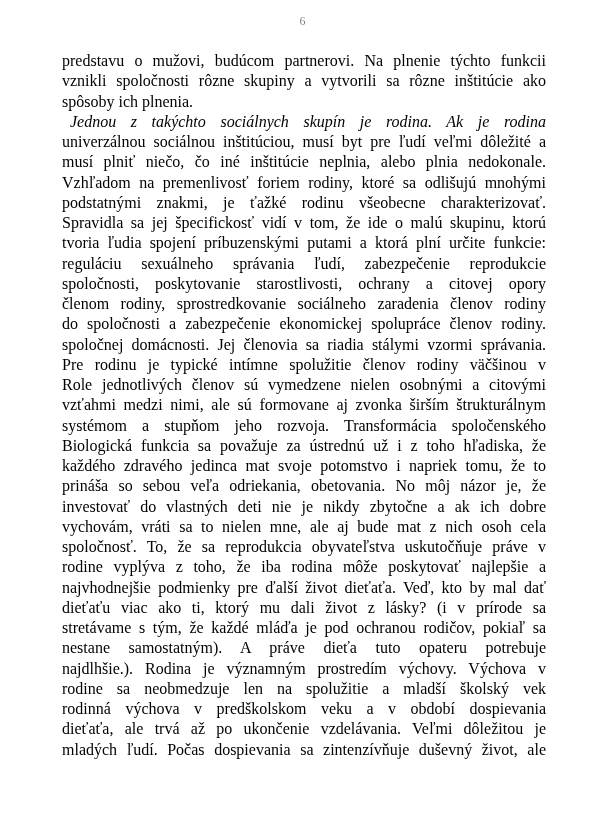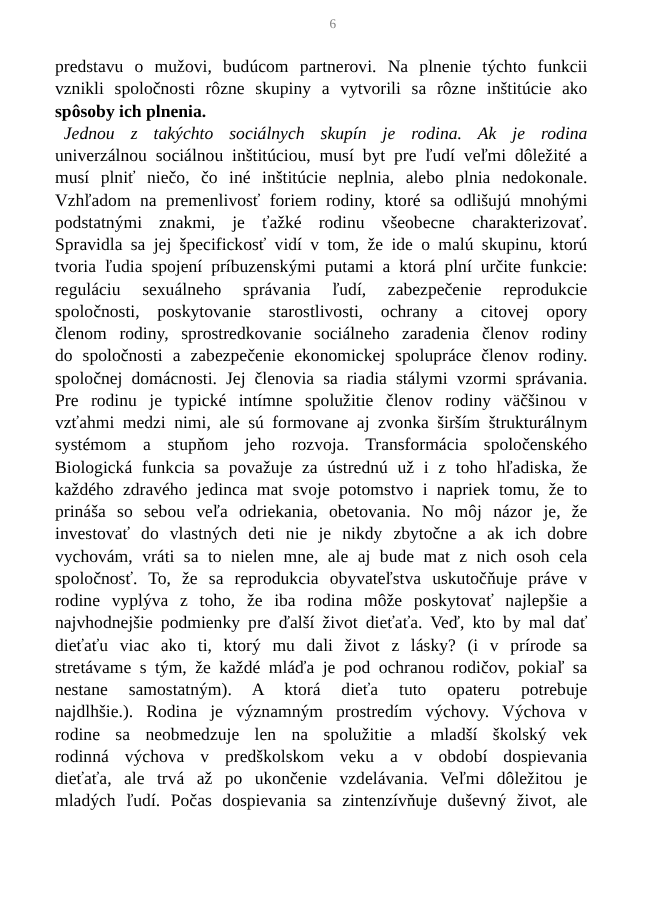--- a/index.html
+++ b/index.html
@@ -19,41 +19,40 @@
       left: 0;
       width: 605px;
       text-align: center;
       font-family: "Liberation Serif", serif;
       font-size: 12px;
       color: #7f7f7f;
     }
     .body-text {
       position: absolute;
       top: 51px;
-      left: 50px;
+      left: 62px;
       width: 484px;
       font-family: "Liberation Serif", serif;
       font-size: 16px;
       line-height: 20.25px;
       color: #000000;
     }
     .line {
       display: block;
       white-space: nowrap;
       height: 20.25px;
     }
     .line.justify {
       text-align: justify;
       text-align-last: justify;
       white-space: normal;
       overflow: hidden;
     }
     .line.last {
       text-align: left;
-      font-weight: bold;
     }
     .line.indent {
       padding-left: 8px;
       font-style: italic;
     }
   </style>
 </head>
 <body>
 
 <div class="page-number">6</div>
@@ -68,31 +67,32 @@
     <span class="line justify">Vzhľadom na premenlivosť foriem rodiny, ktoré sa odlišujú mnohými</span>
     <span class="line justify">podstatnými znakmi,  je ťažké rodinu všeobecne charakterizovať.</span>
     <span class="line justify">Spravidla sa jej špecifickosť vidí v tom, že ide o malú skupinu, ktorú</span>
     <span class="line justify">tvoria ľudia spojení príbuzenskými putami a ktorá plní určite funkcie:</span>
     <span class="line justify">reguláciu sexuálneho správania ľudí, zabezpečenie reprodukcie</span>
     <span class="line justify">spoločnosti, poskytovanie starostlivosti, ochrany a citovej opory</span>
     <span class="line justify">členom rodiny, sprostredkovanie sociálneho zaradenia členov rodiny</span>
     <span class="line justify">do spoločnosti a zabezpečenie ekonomickej spolupráce členov rodiny.</span>
     <span class="line justify">spoločnej domácnosti. Jej členovia sa riadia stálymi vzormi správania.</span>
     <span class="line justify">Pre rodinu je typické intímne spolužitie členov rodiny väčšinou v</span>
+    <span class="line justify">Role jednotlivých členov sú vymedzene nielen osobnými a citovými</span>
     <span class="line justify">vzťahmi medzi nimi, ale sú formovane aj zvonka širším štrukturálnym</span>
     <span class="line justify">systémom a stupňom jeho rozvoja. Transformácia spoločenského</span>
     <span class="line justify">Biologická funkcia sa považuje za ústrednú už i z toho hľadiska, že</span>
     <span class="line justify">každého zdravého jedinca mat svoje potomstvo i napriek tomu, že to</span>
     <span class="line justify">prináša so sebou veľa odriekania, obetovania. No môj názor je, že</span>
     <span class="line justify">investovať do vlastných deti nie je nikdy zbytočne a ak ich dobre</span>
     <span class="line justify">vychovám, vráti sa to nielen mne, ale aj bude mat z nich osoh cela</span>
     <span class="line justify">spoločnosť. To, že sa reprodukcia obyvateľstva uskutočňuje práve v</span>
     <span class="line justify">rodine vyplýva z toho, že iba rodina môže poskytovať najlepšie a</span>
     <span class="line justify">najvhodnejšie podmienky pre ďalší život dieťaťa. Veď, kto by mal dať</span>
     <span class="line justify">dieťaťu viac ako ti, ktorý mu dali život z lásky? (i v prírode sa</span>
     <span class="line justify">stretávame s tým, že každé mláďa je pod ochranou rodičov, pokiaľ sa</span>
-    <span class="line justify">nestane samostatným). A ktorá dieťa tuto opateru potrebuje</span>
+    <span class="line justify">nestane samostatným). A práve dieťa tuto opateru potrebuje</span>
     <span class="line justify">najdlhšie.). Rodina je významným prostredím výchovy. Výchova v</span>
     <span class="line justify">rodine sa neobmedzuje len na spolužitie a mladší školský vek</span>
     <span class="line justify">rodinná výchova v predškolskom veku a v období dospievania</span>
     <span class="line justify">dieťaťa, ale trvá až po ukončenie vzdelávania. Veľmi dôležitou je</span>
     <span class="line justify">mladých ľudí. Počas dospievania sa zintenzívňuje duševný život, ale</span>
   </div>
 
 </body></html>

